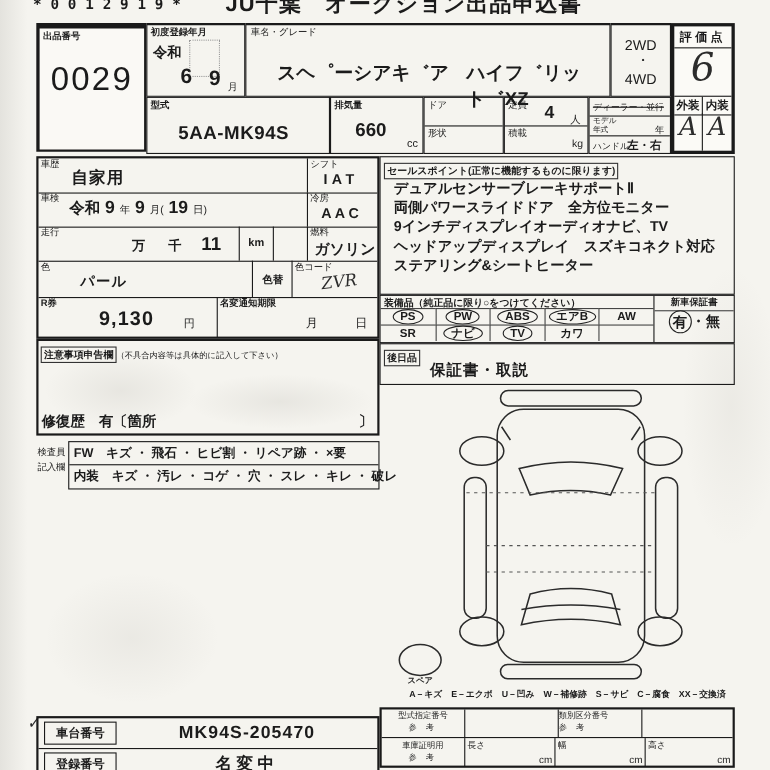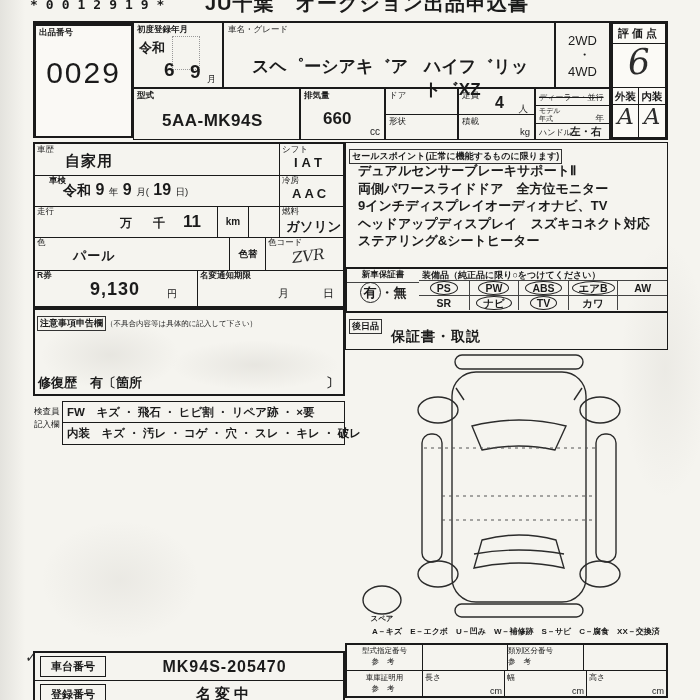--- a/index.html
+++ b/index.html
@@ -117,21 +117,21 @@
     <div class="abs" style="left:0;top:0;width:100%;height:31px;border-bottom:1.5px solid #1a1a1a;">
       <div class="lbl abs" style="left:2px;top:1px;">車歴</div>
       <div class="abs bold" style="left:30px;top:8px;font-size:15px;letter-spacing:1px;">自家用</div>
       <div class="abs" style="left:244px;top:0;width:64px;height:100%;border-left:1.5px solid #1a1a1a;">
         <div class="lbl abs" style="left:2px;top:1px;">シフト</div>
         <div class="abs bold" style="left:14px;top:11px;font-size:13px;letter-spacing:4px;">IAT</div>
       </div>
     </div>
 
     <div class="abs" style="left:0;top:31px;width:100%;height:31px;border-bottom:1.5px solid #1a1a1a;">
-      <div class="lbl abs" style="left:14px;top:1px;font-weight:bold;">車検</div>
+      <div class="lbl abs" style="left:2px;top:1px;">車検</div>
       <div class="abs" style="left:28px;top:6px;">
         <span class="bold" style="font-size:14px;">令和</span>
         <span class="bold" style="font-size:16px;">9</span>
         <span style="font-size:9.5px;">年</span>
         <span class="bold" style="font-size:16px;">9</span>
         <span style="font-size:9.5px;">月(</span>
         <span class="bold" style="font-size:16px;">19</span>
         <span style="font-size:9.5px;">日)</span>
       </div>
       <div class="abs" style="left:244px;top:0;width:64px;height:100%;border-left:1.5px solid #1a1a1a;">
@@ -202,59 +202,59 @@
     <div class="abs bold" style="left:12px;top:19px;font-size:13px;line-height:17.5px;white-space:nowrap;">
       <div>デュアルセンサーブレーキサポートⅡ</div>
       <div>両側パワースライドドア　全方位モニター</div>
       <div>9インチディスプレイオーディオナビ、TV</div>
       <div>ヘッドアップディスプレイ　スズキコネクト対応</div>
       <div>ステアリング&amp;シートヒーター</div>
     </div>
   </div>
 
   <div class="box" style="left:345px;top:268px;width:323px;height:44px;display:flex;">
+    <div style="flex:1;position:relative;">
+      <div class="abs bold" style="left:3px;top:0px;font-size:9px;white-space:nowrap;">装備品（純正品に限り○をつけてください）</div>
+      <div class="abs equip-grid" style="left:0;top:11px;width:100%;">
+        <div class="equip-cell circled">
+            <span class="eq">PS</span>
+          </div>
+        <div class="equip-cell circled">
+            <span class="eq">PW</span>
+          </div>
+        <div class="equip-cell circled">
+            <span class="eq">ABS</span>
+          </div>
+        <div class="equip-cell circled">
+            <span class="eq">エアB</span>
+          </div>
+        <div class="equip-cell">
+            <span class="eq">AW</span>
+          </div>
+        <div class="equip-cell">
+            <span class="eq">SR</span>
+          </div>
+        <div class="equip-cell circled">
+            <span class="eq">ナビ</span>
+          </div>
+        <div class="equip-cell circled">
+            <span class="eq">TV</span>
+          </div>
+        <div class="equip-cell">
+            <span class="eq">カワ</span>
+          </div>
+        <div class="equip-cell">
+            <span class="eq"></span>
+          </div>
+      </div>
+    </div>
     <div style="width:72px;position:relative;border-left:1.5px solid #1a1a1a;">
       <div class="abs bold" style="left:0;top:0;width:100%;text-align:center;font-size:8.5px;border-bottom:1px solid #444;padding-bottom:1px;">新車保証書</div>
       <div class="abs" style="left:0;top:13px;width:100%;text-align:center;font-size:13px;font-weight:bold;">
         <span class="circle-mark">有</span><span>・</span><span>無</span>
-      </div>
-    </div>
-    <div style="flex:1;position:relative;">
-      <div class="abs bold" style="left:3px;top:0px;font-size:9px;white-space:nowrap;">装備品（純正品に限り○をつけてください）</div>
-      <div class="abs equip-grid" style="left:0;top:11px;width:100%;">
-        <div class="equip-cell circled">
-            <span class="eq">PS</span>
-          </div>
-        <div class="equip-cell circled">
-            <span class="eq">PW</span>
-          </div>
-        <div class="equip-cell circled">
-            <span class="eq">ABS</span>
-          </div>
-        <div class="equip-cell circled">
-            <span class="eq">エアB</span>
-          </div>
-        <div class="equip-cell">
-            <span class="eq">AW</span>
-          </div>
-        <div class="equip-cell">
-            <span class="eq">SR</span>
-          </div>
-        <div class="equip-cell circled">
-            <span class="eq">ナビ</span>
-          </div>
-        <div class="equip-cell circled">
-            <span class="eq">TV</span>
-          </div>
-        <div class="equip-cell">
-            <span class="eq">カワ</span>
-          </div>
-        <div class="equip-cell">
-            <span class="eq"></span>
-          </div>
       </div>
     </div>
   </div>
 
   <div class="box" style="left:345px;top:312px;width:323px;height:38px;">
     <div class="abs" style="left:3px;top:2px;">
       <span class="boxed-lbl">後日品</span>
     </div>
     <div class="abs bold" style="left:45px;top:15px;font-size:14px;letter-spacing:1px;">保証書・取説</div>
   </div>

